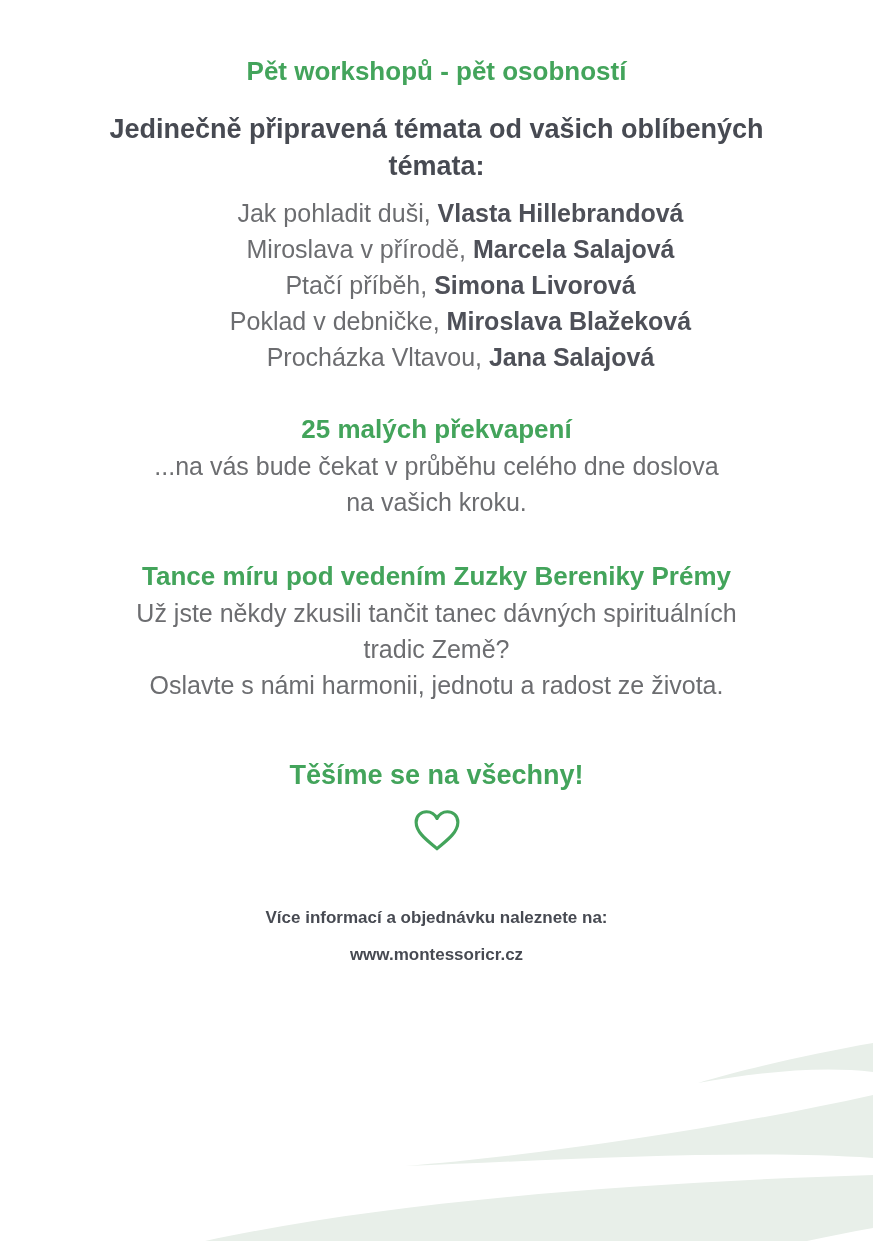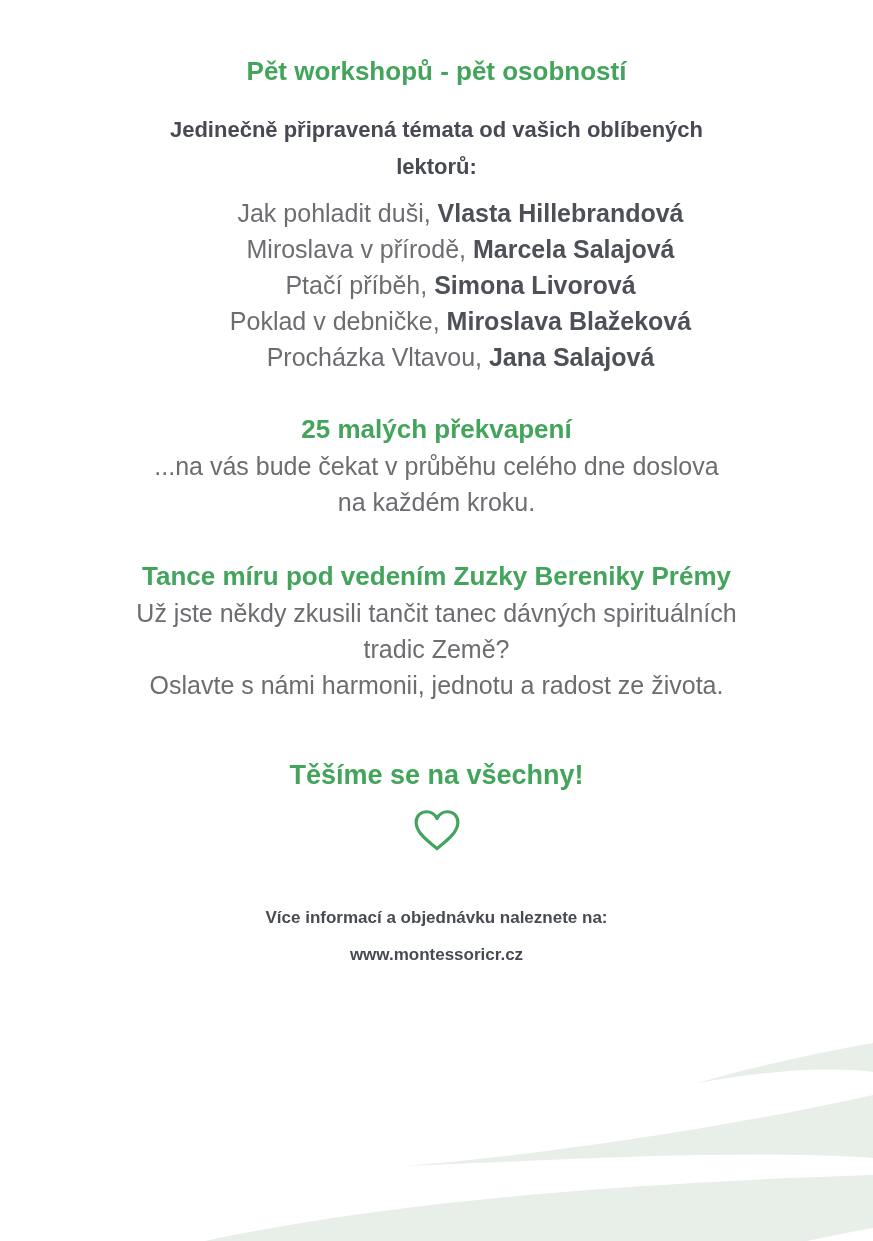--- a/index.html
+++ b/index.html
@@ -30,21 +30,21 @@
     margin: 0;
   }
   .body-line {
     color: var(--body_gray, #6c6d70);
     font-size: 25px;
     line-height: 36px;
   }
   .dark-heading-line {
     color: var(--heading_dark, #474a52);
     font-weight: 700;
-    font-size: 22px;
+    font-size: 27px;
     line-height: 37px;
   }
   .intro-para { margin-top: 6px; }
   .topics-heading { margin-top: 24px; }
   .topics-list { margin-top: 10px; }
   .list-line {
     color: var(--body_gray, #6c6d70);
     font-size: 25px;
     line-height: 36px;
     padding-left: 48px;
@@ -96,36 +96,36 @@
 
   <div class="content">
 
     <section>
       <h1 class="green-heading">Pět workshopů - pět osobností</h1>
     </section>
 
     <section>
       <div class="topics-heading">
         <div class="dark-heading-line">Jedinečně připravená témata od vašich oblíbených</div>
-        <div class="dark-heading-line">lektorů:</div>
+        <div class="dark-heading-line">témata:</div>
       </div>
       <div class="topics-list">
         <div class="list-line"><span>Jak pohladit duši, </span><strong>Vlasta Hillebrandová</strong></div>
         <div class="list-line"><span>Miroslava v přírodě, </span><strong>Marcela Salajová</strong></div>
         <div class="list-line"><span>Ptačí příběh, </span><strong>Simona Livorová</strong></div>
         <div class="list-line"><span>Poklad v debničke, </span><strong>Miroslava Blažeková</strong></div>
         <div class="list-line"><span>Procházka Vltavou, </span><strong>Jana Salajová</strong></div>
       </div>
     </section>
 
     <section>
       <h2 class="green-heading surprises-heading">25 malých překvapení</h2>
       <div class="surprises-para">
         <div class="body-line">...na vás bude čekat v průběhu celého dne doslova</div>
-        <div class="body-line">na každém kroku.</div>
+        <div class="body-line">na vašich kroku.</div>
       </div>
     </section>
 
     <section>
       <h2 class="green-heading dances-heading">Tance míru pod vedením Zuzky Bereniky Prémy</h2>
       <div class="dances-para">
         <div class="body-line">Už jste někdy zkusili tančit tanec dávných spirituálních</div>
         <div class="body-line">tradic Země?</div>
         <div class="body-line">Oslavte s námi harmonii, jednotu a radost ze života.</div>
       </div>

